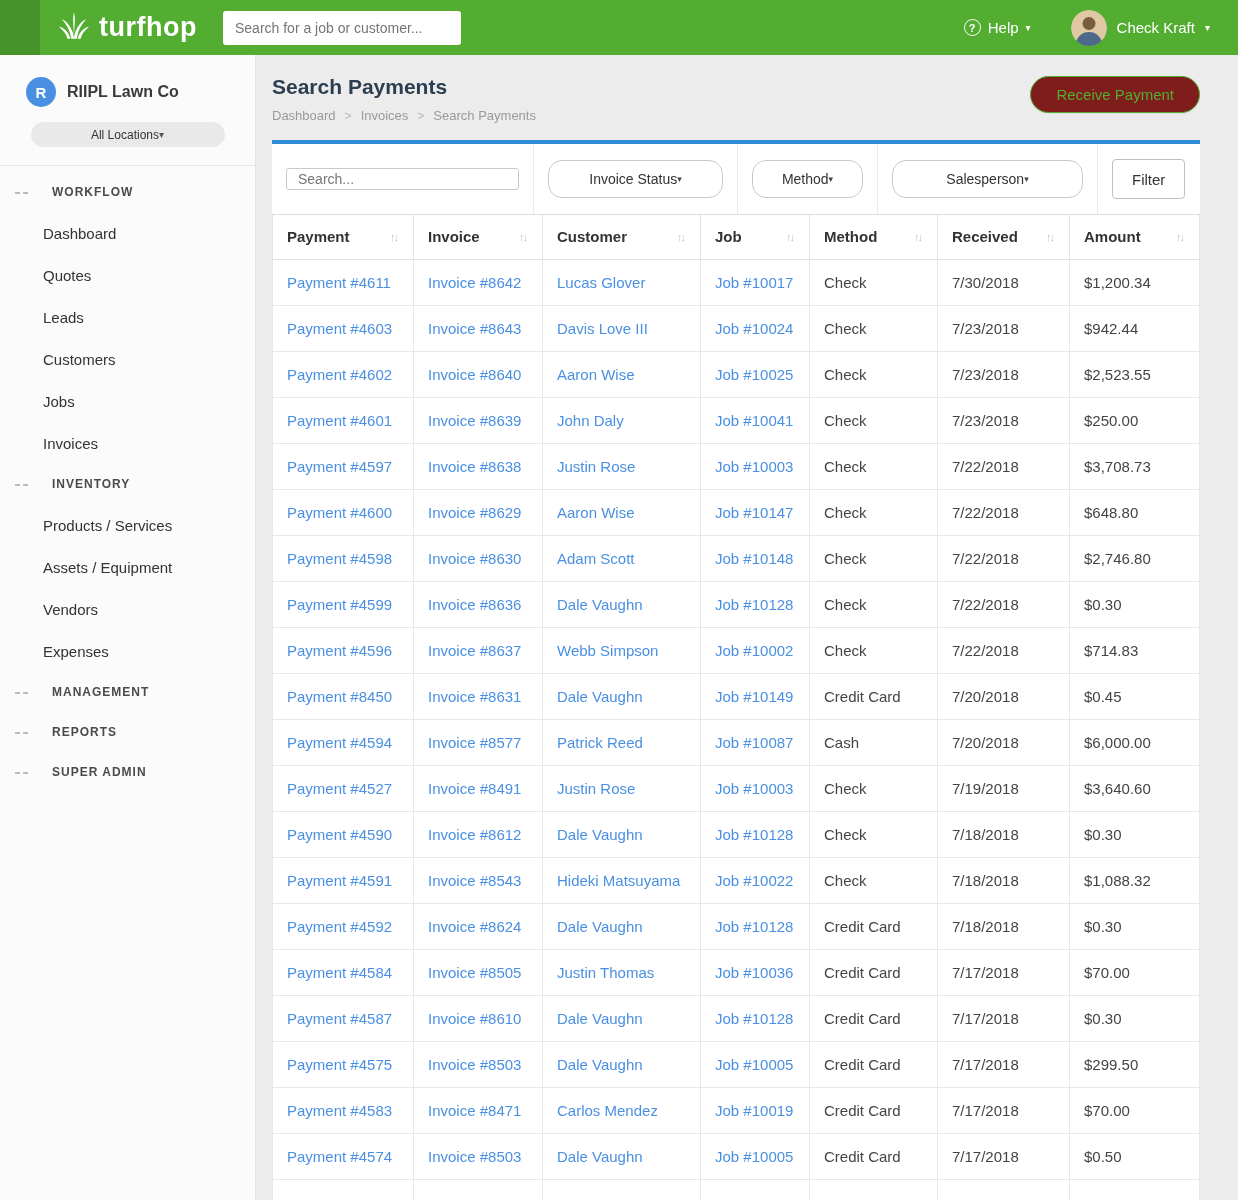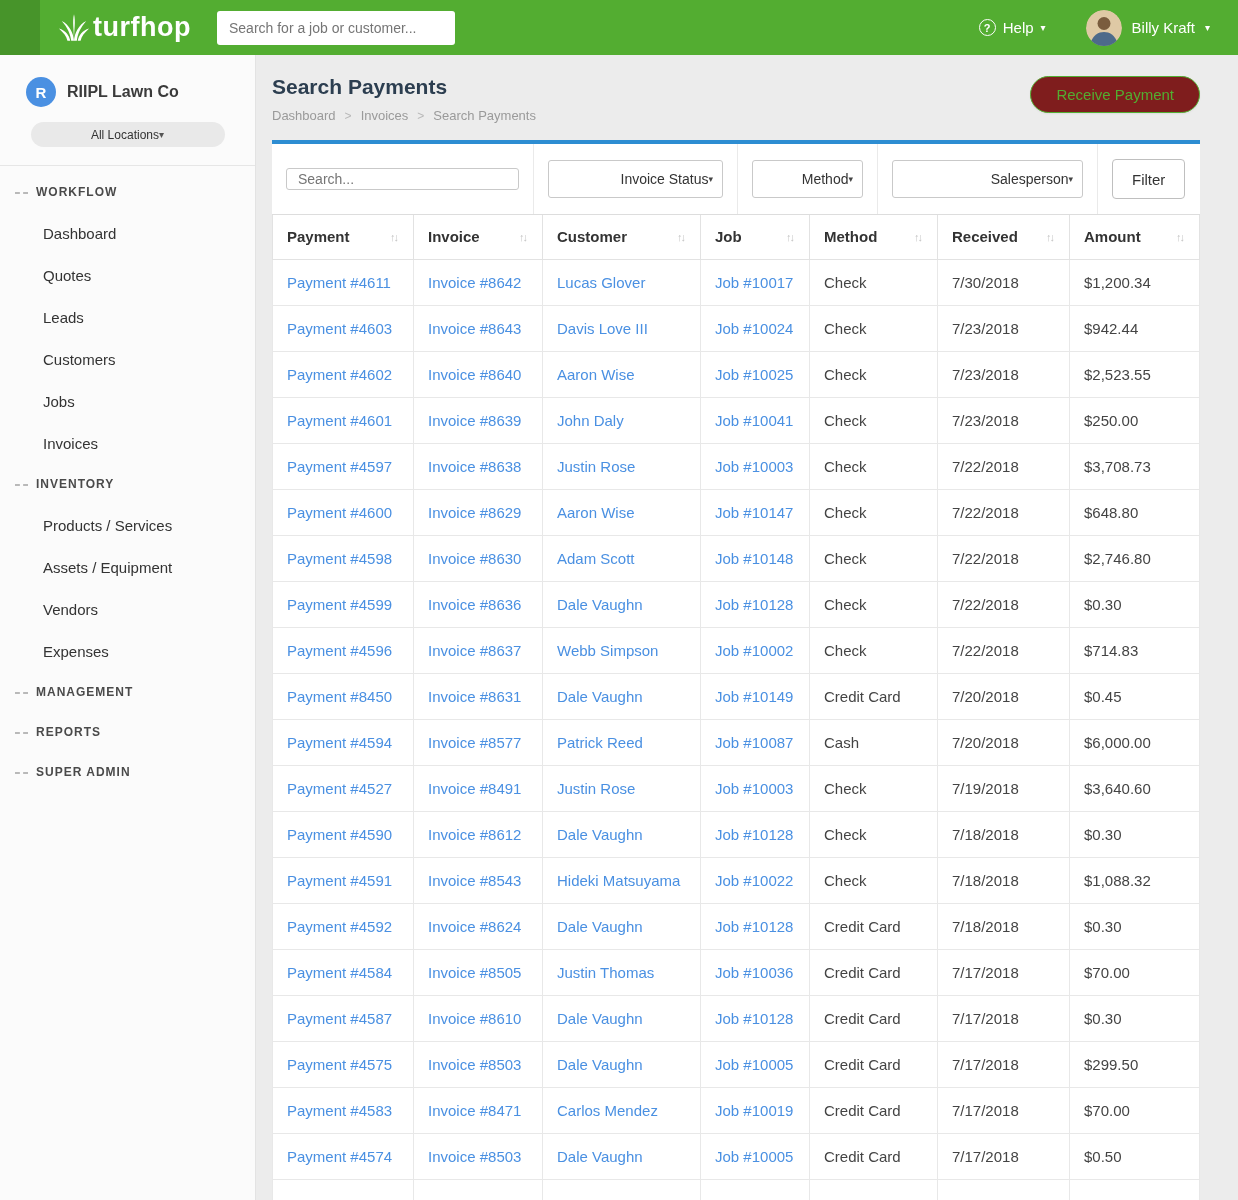--- a/index.html
+++ b/index.html
@@ -4,21 +4,21 @@
 <style>
   * { box-sizing: border-box; margin: 0; padding: 0; }
   html, body { background: #ececec; }
   body { font-family: "Liberation Sans", "DejaVu Sans", sans-serif; }
 
   .app { width: 1238px; height: 1200px; overflow: hidden; background: #ececec; display: flex; flex-direction: column; }
 
   
   .navbar { height: 55px; background: var(--brand-green, #53ad31); display: flex; align-items: center; flex-shrink: 0; }
   .nav-toggle { width: 40px; height: 55px; background: rgba(0,0,0,0.14); cursor: pointer; flex-shrink: 0; }
-  .brand { display: flex; align-items: center; gap: 3px; margin-left: 18px; cursor: pointer; }
+  .brand { display: flex; align-items: flex-start; gap: 9px; margin-left: 18px; cursor: pointer; }
   .brand-name { color: #fff; font-size: 27px; font-weight: 700; letter-spacing: 0.5px; }
   .nav-search { margin-left: 26px; width: 238px; height: 34px; border: none; border-radius: 3px; padding: 0 12px; font-size: 14px; color: #444; outline: none; font-family: inherit; background: #fff; }
   .nav-right { margin-left: auto; display: flex; align-items: center; gap: 40px; padding-right: 28px; }
   .nav-help { display: flex; align-items: center; gap: 7px; color: #fff; font-size: 15px; cursor: pointer; }
   .help-icon { width: 17px; height: 17px; border: 1px solid #fff; border-radius: 50%; display: flex; align-items: center; justify-content: center; font-size: 11px; font-weight: 700; }
   .chev { font-size: 10px; }
   .nav-user { display: flex; align-items: center; gap: 10px; color: #fff; font-size: 15px; cursor: pointer; }
   .avatar { width: 36px; height: 36px; border-radius: 50%; overflow: hidden; flex-shrink: 0; display: block; }
 
   
@@ -26,21 +26,21 @@
 
   
   .sidebar { width: 256px; background: #fbfbfb; border-right: 1px solid #e3e3e3; flex-shrink: 0; overflow: hidden; }
   .company { display: flex; align-items: center; gap: 11px; padding: 22px 16px 0 26px; cursor: pointer; }
   .company-logo { width: 30px; height: 30px; border-radius: 50%; background: #4a90e2; color: #fff; font-weight: 700; font-size: 15px; display: flex; align-items: center; justify-content: center; flex-shrink: 0; }
   .company-name { font-size: 16px; font-weight: 600; color: #3a3a3a; }
   .location-pill { margin: 15px auto 0; width: 194px; height: 25px; background: #e9e9e9; border-radius: 13px; display: flex; align-items: center; justify-content: center; font-size: 12px; color: #333; cursor: pointer; }
   .location-pill .chev { color: #555; }
   .sidebar-divider { margin-top: 18px; border-bottom: 1px solid #e6e6e6; }
   .sidebar-nav { padding-top: 6px; }
-  .nav-section { position: relative; height: 40px; display: flex; align-items: center; padding-left: 36px; font-size: 12px; font-weight: 700; color: #4a4a4a; letter-spacing: 1px; cursor: pointer; }
+  .nav-section { position: relative; height: 40px; display: flex; align-items: center; padding-left: 52px; font-size: 12px; font-weight: 700; color: #4a4a4a; letter-spacing: 1px; cursor: pointer; }
   .nav-section .dash { position: absolute; left: 15px; top: 50%; width: 13px; border-top: 2px dashed #b9b9b9; }
   .nav-item { height: 42px; display: flex; align-items: center; padding-left: 43px; font-size: 15px; color: #333; cursor: pointer; }
 
   
   .main { flex: 1; padding: 20px 38px 0 16px; min-width: 0; }
   .page-head { display: flex; justify-content: space-between; align-items: flex-start; gap: 32px; }
   .page-title { font-size: 21px; font-weight: 700; color: var(--title-navy, #2c3e50); }
   .breadcrumb { margin-top: 9px; display: flex; align-items: center; gap: 9px; font-size: 13px; color: #9a9a9a; }
   .crumb { cursor: default; }
   .crumb-sep { color: #b8b8b8; font-size: 12px; }
@@ -49,21 +49,21 @@
   
   .card { margin-top: 17px; background: #fff; border-top: 4px solid var(--accent-blue, #2d8dd2); }
   .filter-row { display: flex; align-items: stretch; border-bottom: 1px solid #ddd; }
   .f-cell { padding: 15px 14px; border-right: 1px solid #eaeaea; display: flex; align-items: center; }
   .f-cell:last-child { border-right: none; flex: 1; }
   .f-search { width: 262px; }
   .f-invoice { width: 204px; }
   .f-method { width: 140px; }
   .f-sales { width: 220px; }
   .search-input { width: 100%; height: 22px; border: 1px solid #c9c9c9; border-radius: 3px; padding: 0 11px; font-size: 14px; color: #444; font-family: inherit; outline: none; }
-  .select { width: 100%; height: 38px; border: 1px solid #c9c9c9; border-radius: 3px; padding: 0 9px; display: flex; align-items: center; justify-content: flex-end; font-size: 14px; color: #333; background: #fff; cursor: pointer; }
+  .select { width: 100%; height: 38px; border: 1px solid #c9c9c9; border-radius: 14px; padding: 0 9px; display: flex; align-items: center; justify-content: center; font-size: 14px; color: #333; background: #fff; cursor: pointer; }
   .sel-arrow { font-size: 9px; color: #444; }
   .filter-btn { height: 40px; padding: 0 19px; background: #fff; border: 1px solid #bfbfbf; border-radius: 4px; font-size: 15px; color: #333; font-family: inherit; cursor: pointer; }
 
   
   .payments-table { width: 100%; border-collapse: collapse; table-layout: fixed; }
   .payments-table th { border: 1px solid #e2e2e2; border-top: none; padding: 0 14px; height: 44px; font-size: 15px; font-weight: 700; color: #333; text-align: left; cursor: pointer; background: #fff; }
   .payments-table th:nth-child(1) { width: 141px; }
   .payments-table th:nth-child(2) { width: 129px; }
   .payments-table th:nth-child(3) { width: 158px; }
   .payments-table th:nth-child(4) { width: 109px; }
@@ -101,21 +101,21 @@
         <span class="chev">▾</span>
       </div>
       <div class="nav-user">
         <span class="avatar">
           <svg width="36" height="36" viewBox="0 0 36 36" aria-hidden="true">
             <circle cx="18" cy="18" r="18" fill="#dfc9a5"></circle>
             <circle cx="18" cy="13.5" r="6.5" fill="#7a5c3e"></circle>
             <path d="M4.5 33 C7 25 12.5 22 18 22 C23.5 22 29 25 31.5 33 A18 18 0 0 1 4.5 33 Z" fill="#4d6a8a"></path>
           </svg>
         </span>
-        <span>Billy Kraft</span>
+        <span>Check Kraft</span>
         <span class="chev">▾</span>
       </div>
     </div>
   </header>
 
   <div class="layout">
 
     <aside class="sidebar">
       <div class="company">
         <span class="company-logo">R</span>

